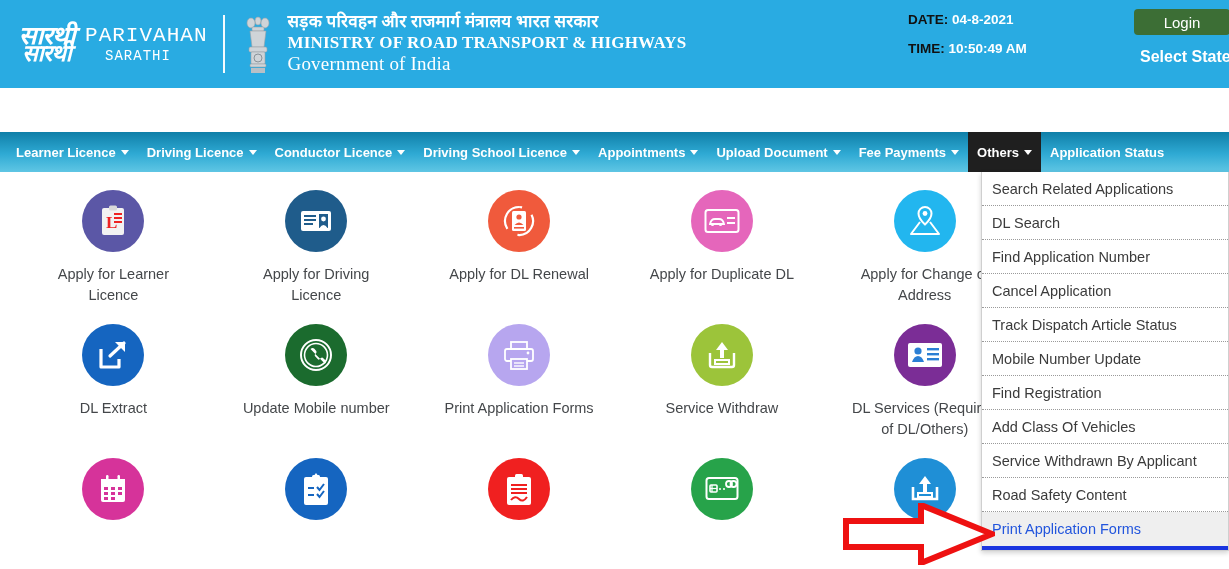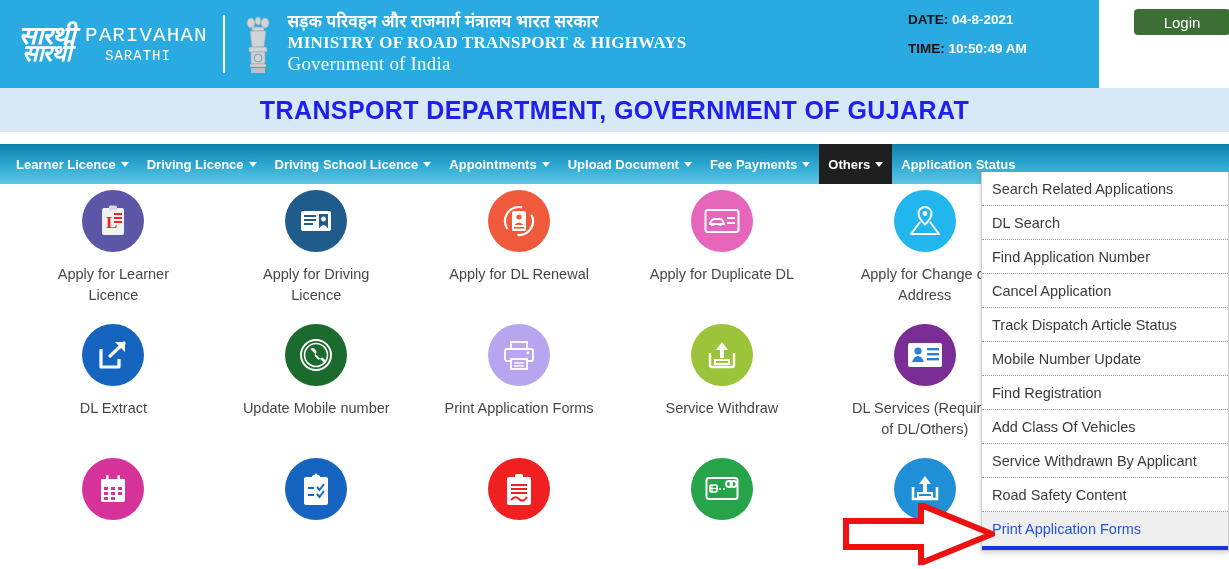--- a/index.html
+++ b/index.html
@@ -6,21 +6,21 @@
   html, body {
     width: 1229px; height: 569px;
     overflow: hidden;
     background: #ffffff;
     font-family: "Liberation Sans", sans-serif;
   }
   #page { position: relative; width: 1229px; height: 569px; overflow: hidden; }
 
   
   .header {
-    position: absolute; left: 0; top: 0; width: 1099px; height: 88px;
+    position: absolute; left: 0; top: 0; width: 1229px; height: 88px;
     background: #29abe2;
   }
   .brand-wrap {
     position: absolute; left: 20px; top: 8px;
     display: flex; align-items: center; height: 72px;
   }
   .sarathi-logo {
     display: flex; flex-direction: column; align-items: center;
     justify-content: center; line-height: 1;
   }
@@ -95,21 +95,21 @@
     background: #d7e9f7;
     display: flex; align-items: center; justify-content: center;
   }
   .title-strip .t {
     color: #2020ee; font-size: 25px; font-weight: bold;
     letter-spacing: .4px;
   }
 
   
   .navbar {
-    position: absolute; left: 0; top: 144px; width: 1229px; height: 40px;
+    position: absolute; left: 0; top: 132px; width: 1229px; height: 40px;
     background: linear-gradient(to bottom, #0f7fa8 0%, #2faad4 55%, #5fc6e4 100%);
     display: flex; align-items: stretch;
     font-size: 13px;
   }
   .nav-item {
     display: flex; align-items: center; gap: 5px;
     padding: 0 9px;
     color: #ffffff; font-weight: bold; font-size: 13px;
     white-space: nowrap; cursor: pointer;
   }
@@ -227,31 +227,32 @@
       <div class="dt-row">
         <span class="dt-label">TIME:</span>
         <span class="dt-val">10:50:49 AM</span>
       </div>
     </div>
 
     <button class="login-btn">Login</button>
     <div class="select-state">Select State</div>
   </div>
 
-  <div class="title-strip">
-    <div class="t">TRANSPORT DEPARTMENT, GOVERNMENT OF GUJARAT</div>
-  </div>
 
   <div class="navbar" id="navbar">
       <div class="nav-item first">
         <span>Learner Licence</span>
         <span class="caret"></span>
       </div>
       <div class="nav-item">
         <span>Driving Licence</span>
+        <span class="caret"></span>
+      </div>
+      <div class="nav-item">
+        <span>Conductor Licence</span>
         <span class="caret"></span>
       </div>
       <div class="nav-item">
         <span>Driving School Licence</span>
         <span class="caret"></span>
       </div>
       <div class="nav-item">
         <span>Appointments</span>
         <span class="caret"></span>
       </div>

